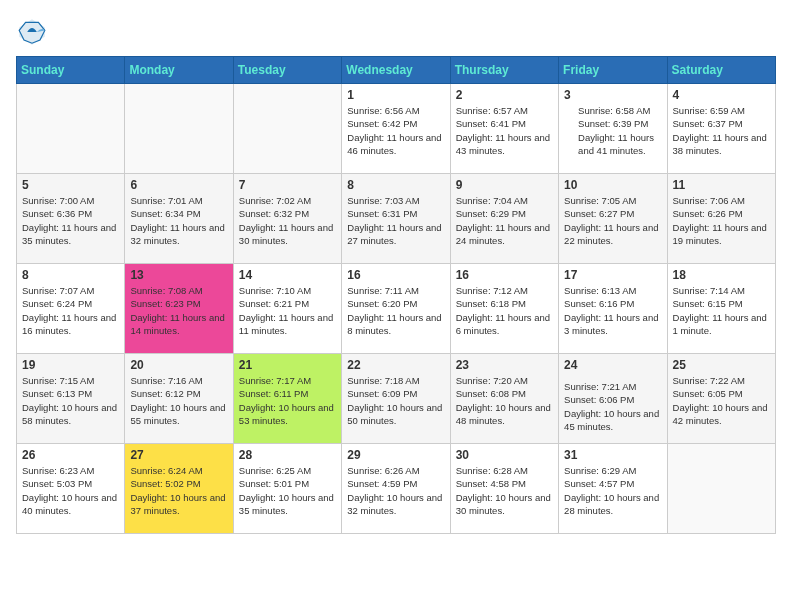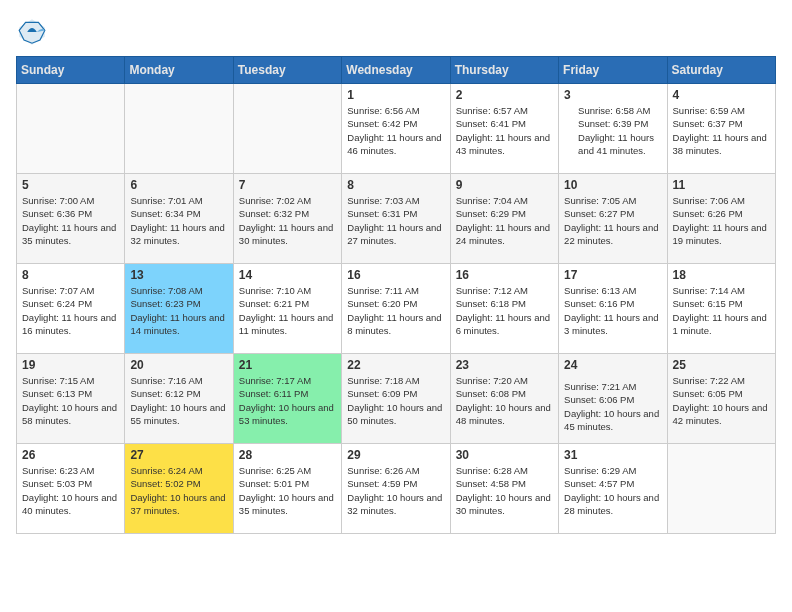--- a/index.html
+++ b/index.html
@@ -52,21 +52,21 @@
       font-size: 14px;
       color: #555;
     }
     .calendar {
       width: 100%;
       border-collapse: collapse;
       border: 1px solid #ccc;
     }
     .calendar th {
       background: #2a6db5;
-      color: #e5e5e5;
+      color: #5eead4;
       padding: 6px 4px;
       font-size: 12px;
       font-weight: bold;
       text-align: left;
       border: 1px solid #1a5a9a;
     }
     .calendar td {
       border: 1px solid #ccc;
       vertical-align: top;
       padding: 4px 5px;
@@ -206,21 +206,21 @@
 Daylight: 11 hours and 19 minutes.</div>
         </td>
       </tr>
       <tr>
         <td style="background: rgb(255, 255, 255);">
           <span class="day-number">8</span>
           <div class="day-info" style="white-space: pre-line;">Sunrise: 7:07 AM
 Sunset: 6:24 PM
 Daylight: 11 hours and 16 minutes.</div>
         </td>
-        <td style="background: #7dd3fc;">
+        <td style="background: #ec4899;">
           <span class="day-number">13</span>
           <div class="day-info" style="white-space: pre-line;">Sunrise: 7:08 AM
 Sunset: 6:23 PM
 Daylight: 11 hours and 14 minutes.</div>
         </td>
         <td style="background: rgb(255, 255, 255);">
           <span class="day-number">14</span>
           <div class="day-info" style="white-space: pre-line;">Sunrise: 7:10 AM
 Sunset: 6:21 PM
 Daylight: 11 hours and 11 minutes.</div>
@@ -256,21 +256,21 @@
           <div class="day-info" style="white-space: pre-line;">Sunrise: 7:15 AM
 Sunset: 6:13 PM
 Daylight: 10 hours and 58 minutes.</div>
         </td>
         <td style="background: rgb(245, 245, 245);">
           <span class="day-number">20</span>
           <div class="day-info" style="white-space: pre-line;">Sunrise: 7:16 AM
 Sunset: 6:12 PM
 Daylight: 10 hours and 55 minutes.</div>
         </td>
-        <td style="background: #86efac;">
+        <td style="background: #bef264;">
           <span class="day-number">21</span>
           <div class="day-info" style="white-space: pre-line;">Sunrise: 7:17 AM
 Sunset: 6:11 PM
 Daylight: 10 hours and 53 minutes.</div>
         </td>
         <td style="background: rgb(245, 245, 245);">
           <span class="day-number">22</span>
           <div class="day-info" style="white-space: pre-line;">Sunrise: 7:18 AM
 Sunset: 6:09 PM
 Daylight: 10 hours and 50 minutes.</div>

